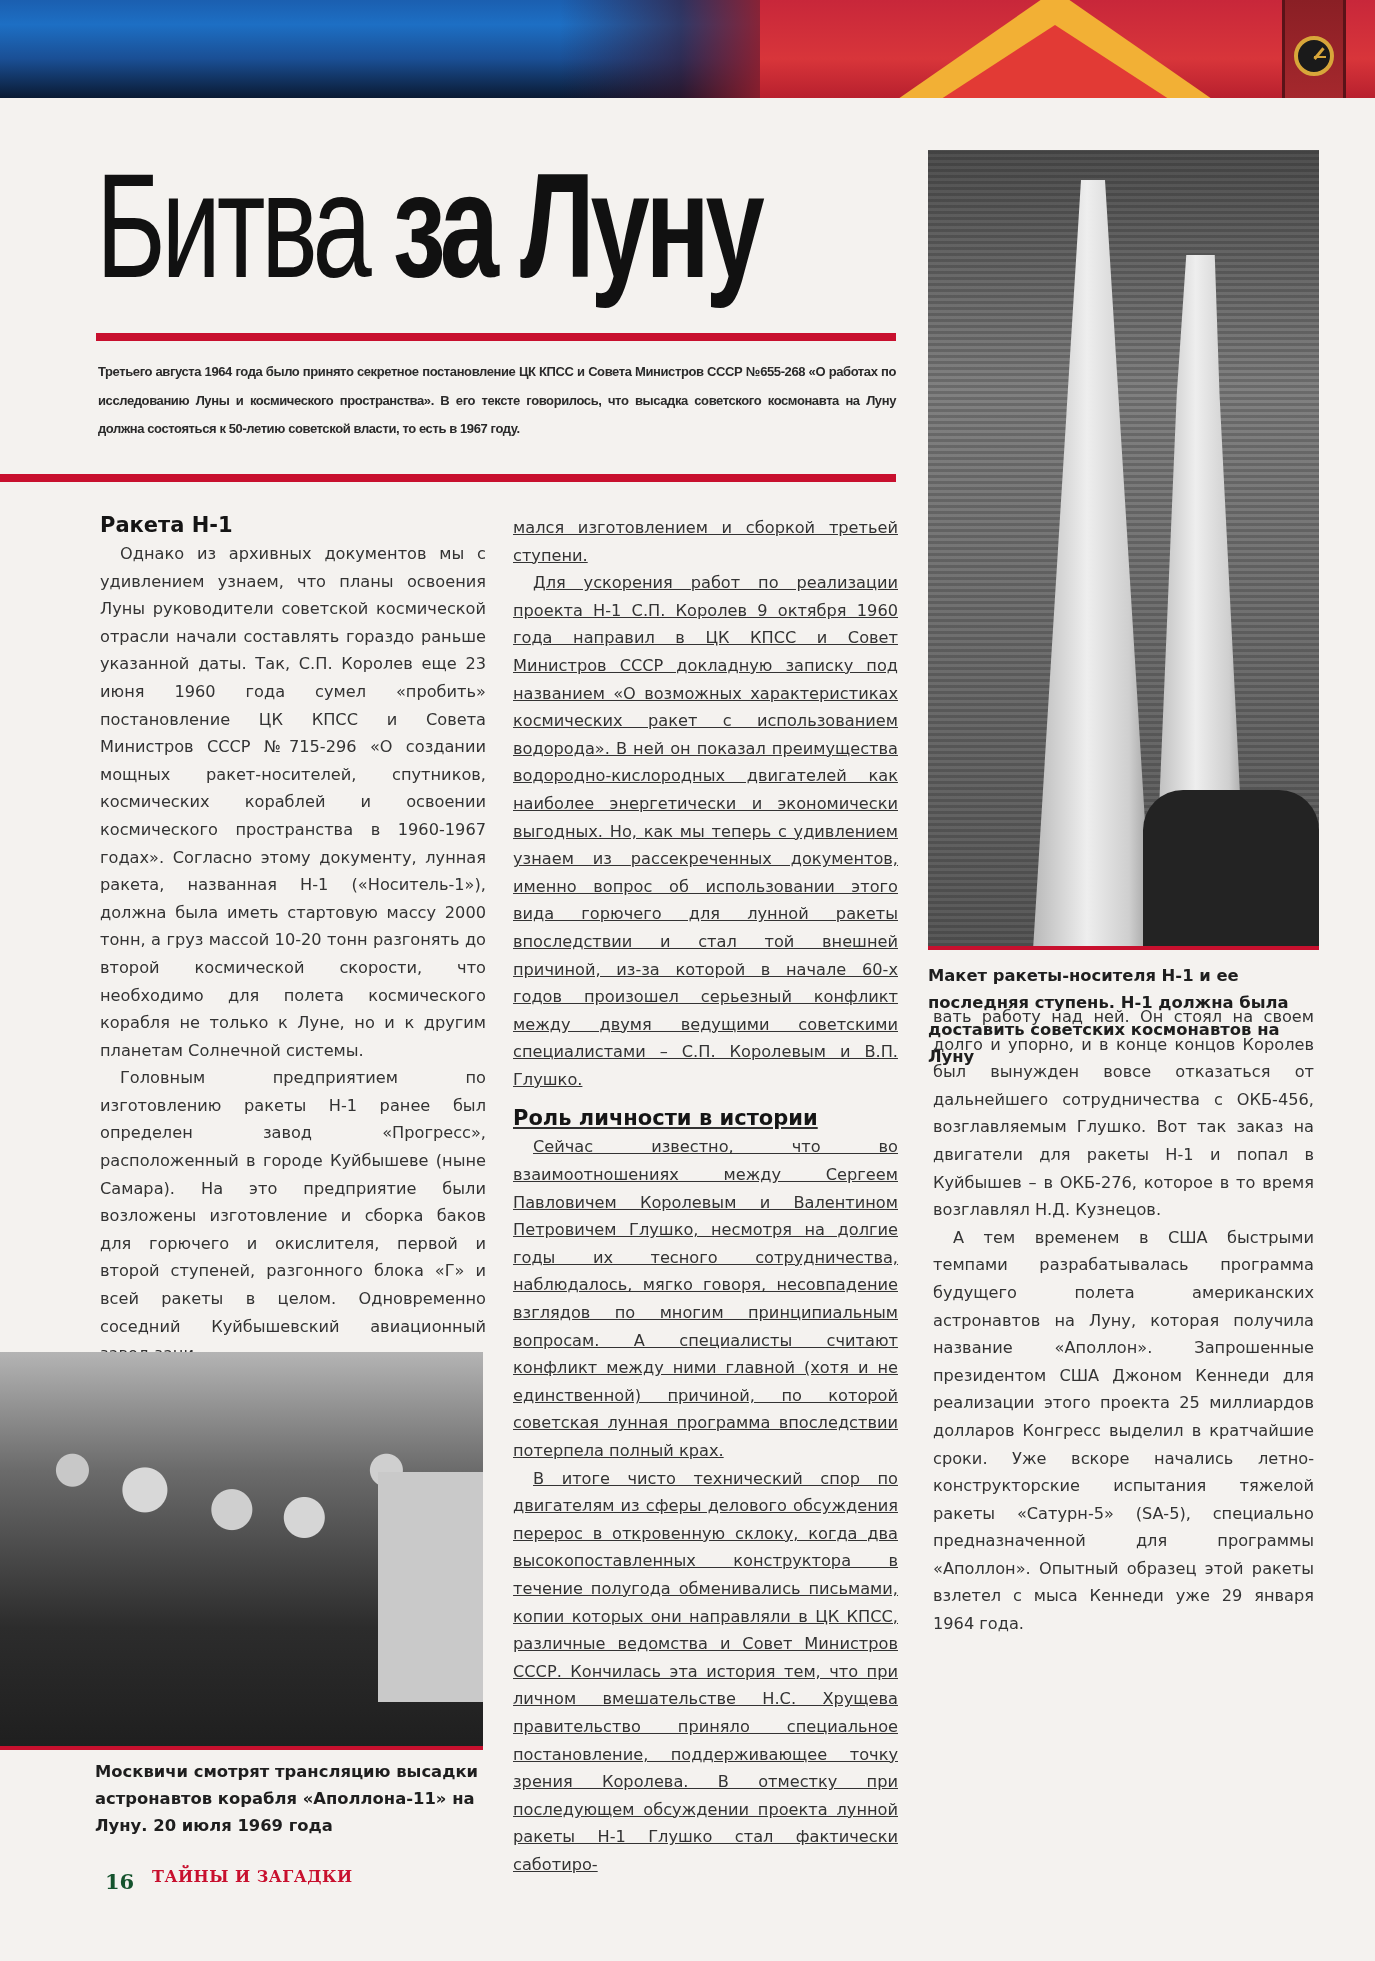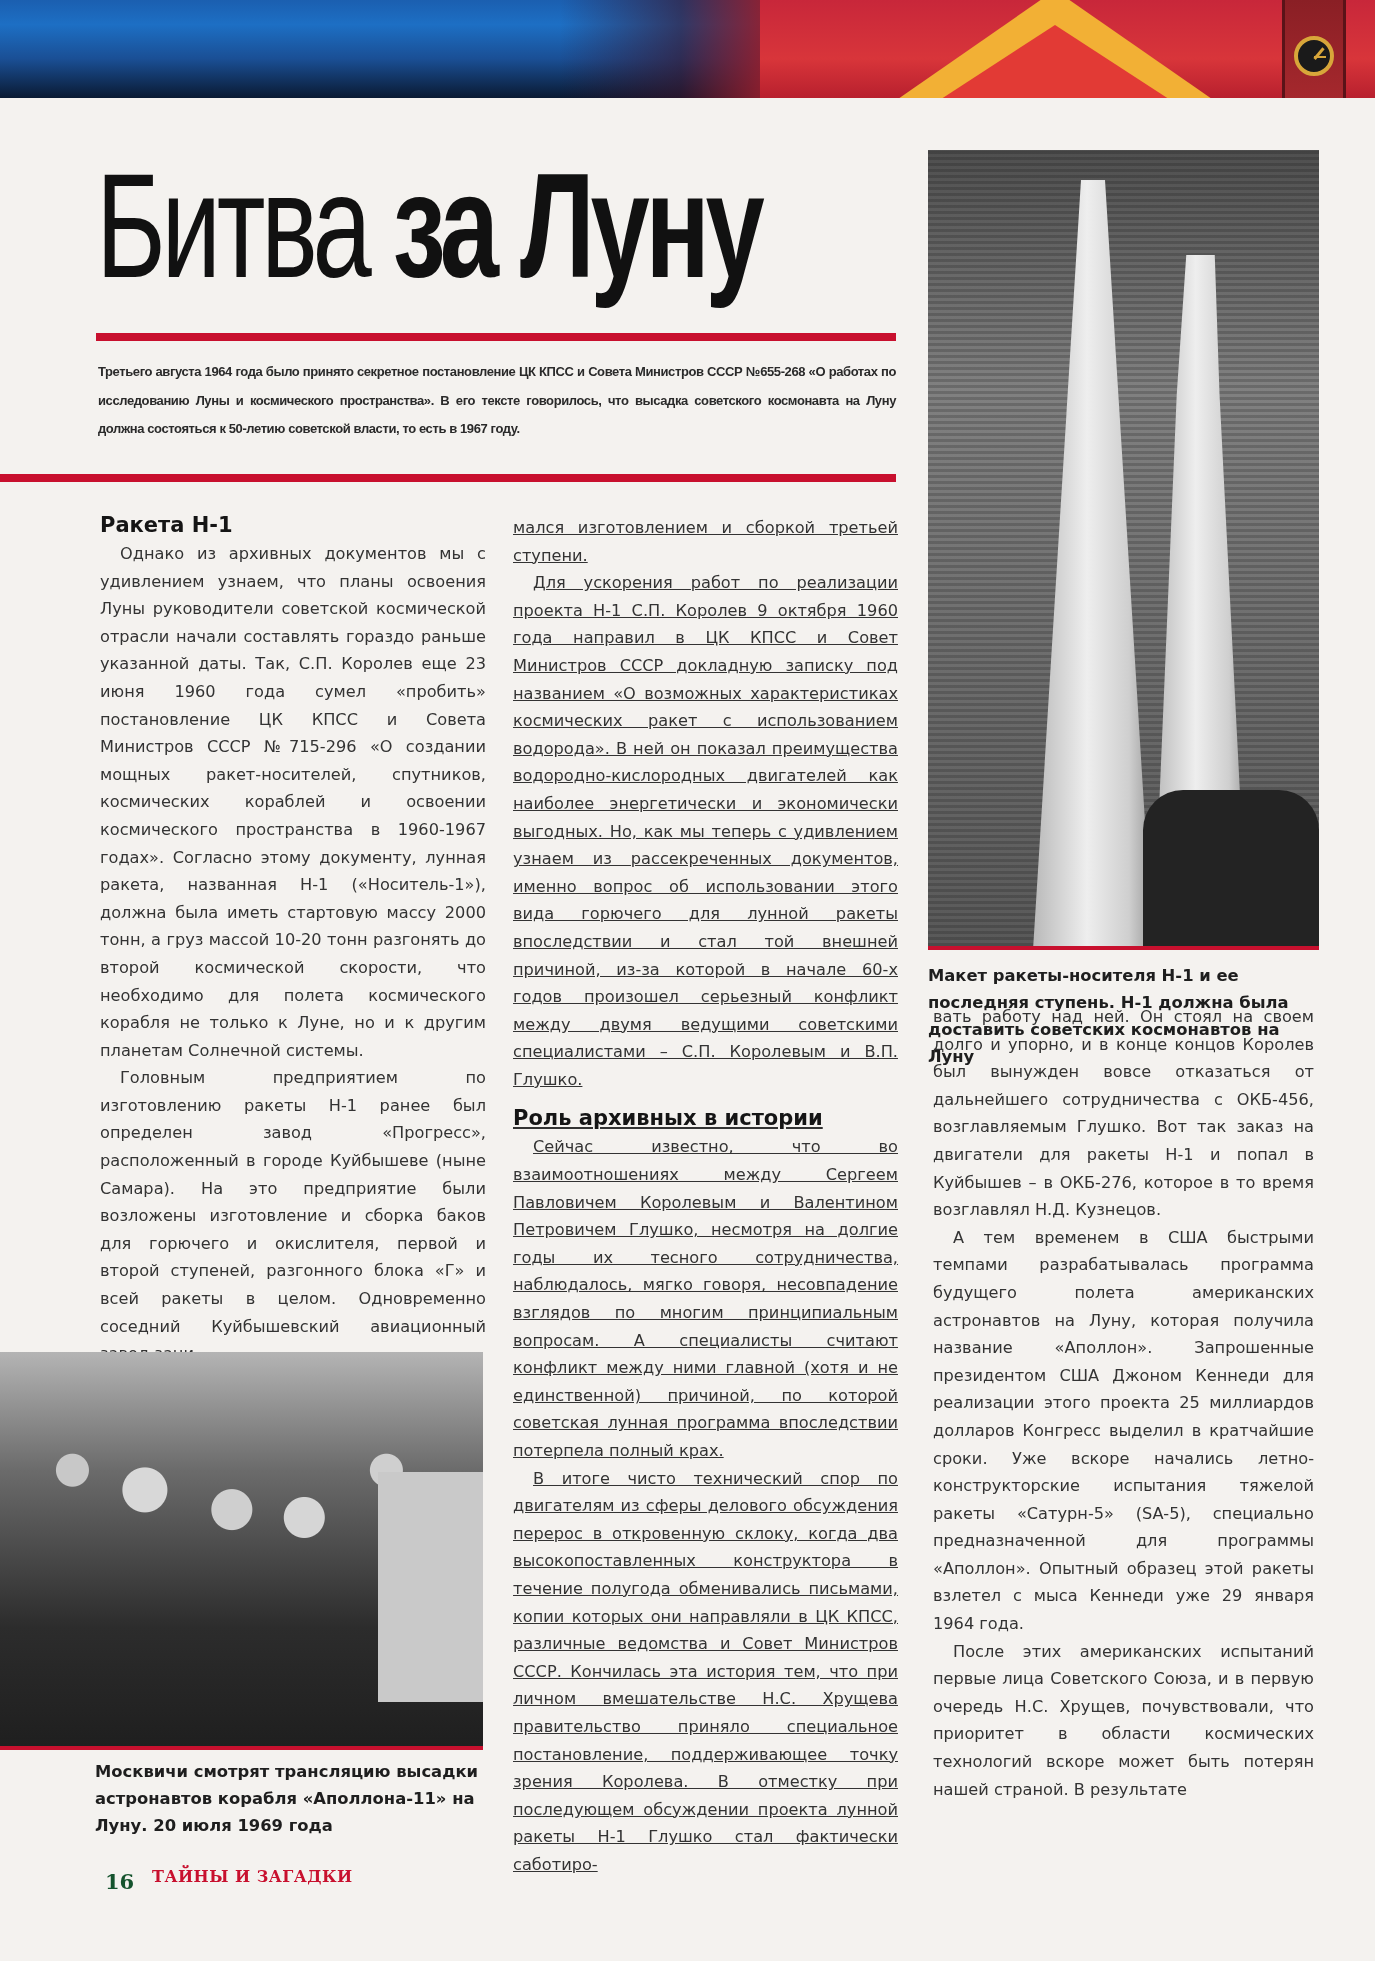--- a/index.html
+++ b/index.html
@@ -137,36 +137,35 @@
 
 <div class="col" style="left:100px;top:510px;width:386px;">
   <div class="subhead">Ракета Н-1</div>
   <p>Однако из архивных документов мы с удивлением узнаем, что планы освоения Луны руководители советской космической отрасли начали составлять гораздо раньше указанной даты. Так, С.П. Королев еще 23 июня 1960 года сумел «пробить» постановление ЦК КПСС и Совета Министров СССР №715-296 «О создании мощных ракет-носителей, спутников, космических кораблей и освоении космического пространства в 1960-1967 годах». Согласно этому документу, лунная ракета, названная Н-1 («Носитель-1»), должна была иметь стартовую массу 2000 тонн, а груз массой 10-20 тонн разгонять до второй космической скорости, что необходимо для полета космического корабля не только к Луне, но и к другим планетам Солнечной системы.</p>
   <p>Головным предприятием по изготовлению ракеты Н-1 ранее был определен завод «Прогресс», расположенный в городе Куйбышеве (ныне Самара). На это предприятие были возложены изготовление и сборка баков для горючего и окислителя, первой и второй ступеней, разгонного блока «Г» и всей ракеты в целом. Одновременно соседний Куйбышевский авиационный завод зани-</p>
 </div>
 
 <div class="col" style="left:513px;top:514px;width:385px;text-decoration:underline;">
   <p class="noindent">мался изготовлением и сборкой третьей ступени.</p>
   <p>Для ускорения работ по реализации проекта Н-1 С.П. Королев 9 октября 1960 года направил в ЦК КПСС и Совет Министров СССР докладную записку под названием «О возможных характеристиках космических ракет с использованием водорода». В ней он показал преимущества водородно-кислородных двигателей как наиболее энергетически и экономически выгодных. Но, как мы теперь с удивлением узнаем из рассекреченных документов, именно вопрос об использовании этого вида горючего для лунной ракеты впоследствии и стал той внешней причиной, из-за которой в начале 60-х годов произошел серьезный конфликт между двумя ведущими советскими специалистами – С.П. Королевым и В.П. Глушко.</p>
-  <div class="subhead" style="margin-top:10px;">Роль архивных в истории</div>
+  <div class="subhead" style="margin-top:10px;">Роль личности в истории</div>
   <p>Сейчас известно, что во взаимоотношениях между Сергеем Павловичем Королевым и Валентином Петровичем Глушко, несмотря на долгие годы их тесного сотрудничества, наблюдалось, мягко говоря, несовпадение взглядов по многим принципиальным вопросам. А специалисты считают конфликт между ними главной (хотя и не единственной) причиной, по которой советская лунная программа впоследствии потерпела полный крах.</p>
   <p>В итоге чисто технический спор по двигателям из сферы делового обсуждения перерос в откровенную склоку, когда два высокопоставленных конструктора в течение полугода обменивались письмами, копии которых они направляли в ЦК КПСС, различные ведомства и Совет Министров СССР. Кончилась эта история тем, что при личном вмешательстве Н.С. Хрущева правительство приняло специальное постановление, поддерживающее точку зрения Королева. В отместку при последующем обсуждении проекта лунной ракеты Н-1 Глушко стал фактически саботиро-</p>
 </div>
 
 <div class="photo rockets">
   <div class="rocket r1"></div>
   <div class="rocket r2"></div>
   <div class="people"></div>
 </div>
 <div class="caption" style="left:928px;top:962px;width:386px;">Макет ракеты-носителя Н-1 и ее последняя ступень. Н-1 должна была доставить советских космонавтов на Луну</div>
 
 <div class="col" style="left:933px;top:1003px;width:381px;">
   <p class="noindent">вать работу над ней. Он стоял на своем долго и упорно, и в конце концов Королев был вынужден вовсе отказаться от дальнейшего сотрудничества с ОКБ-456, возглавляемым Глушко. Вот так заказ на двигатели для ракеты Н-1 и попал в Куйбышев – в ОКБ-276, которое в то время возглавлял Н.Д. Кузнецов.</p>
   <p>А тем временем в США быстрыми темпами разрабатывалась программа будущего полета американских астронавтов на Луну, которая получила название «Аполлон». Запрошенные президентом США Джоном Кеннеди для реализации этого проекта 25 миллиардов долларов Конгресс выделил в кратчайшие сроки. Уже вскоре начались летно-конструкторские испытания тяжелой ракеты «Сатурн-5» (SA-5), специально предназначенной для программы «Аполлон». Опытный образец этой ракеты взлетел с мыса Кеннеди уже 29 января 1964 года.</p>
-  <p>После этих американских испытаний первые лица Советского Союза, и в первую очередь Н.С. Хрущев, почувствовали, что приоритет в области космических технологий вскоре может быть потерян нашей страной. В результате</p>
 </div>
 
 <div class="photo crowd">
   <div class="tv"></div>
 </div>
 <div class="caption" style="left:95px;top:1758px;width:390px;">Москвичи смотрят трансляцию высадки астронавтов корабля «Аполлона-11» на Луну. 20 июля 1969 года</div>
 
 <div class="pagenum">16</div>
 <div class="magname">ТАЙНЫ И ЗАГАДКИ</div>
 

